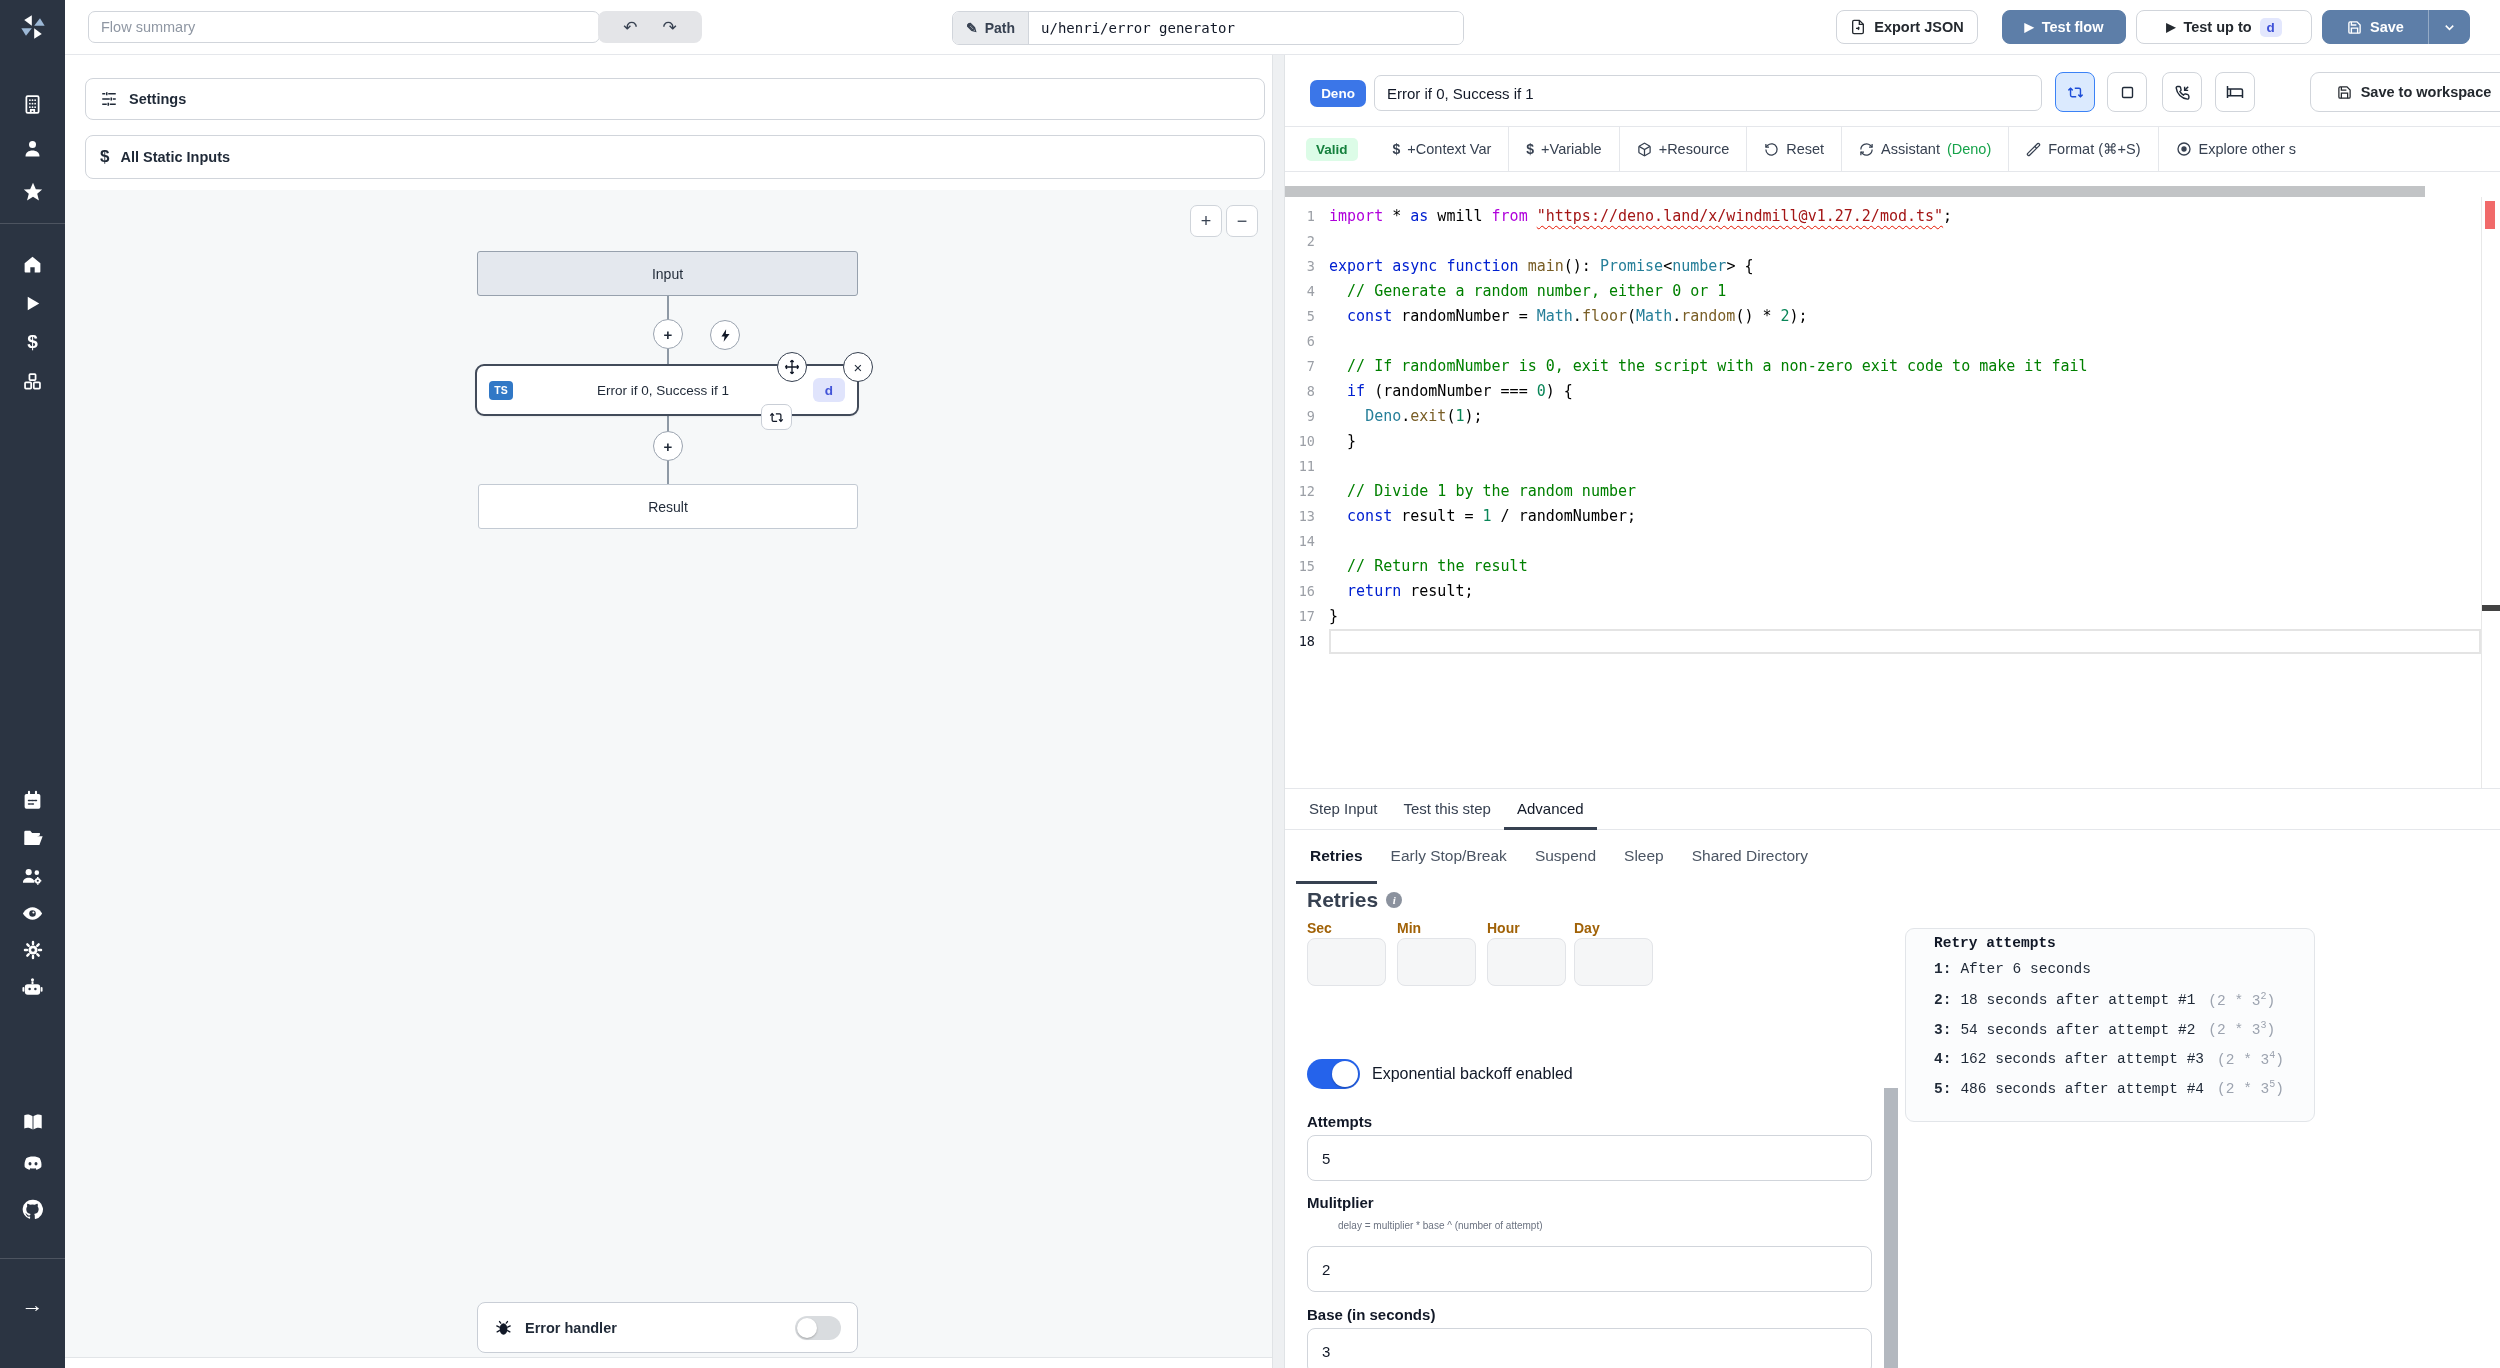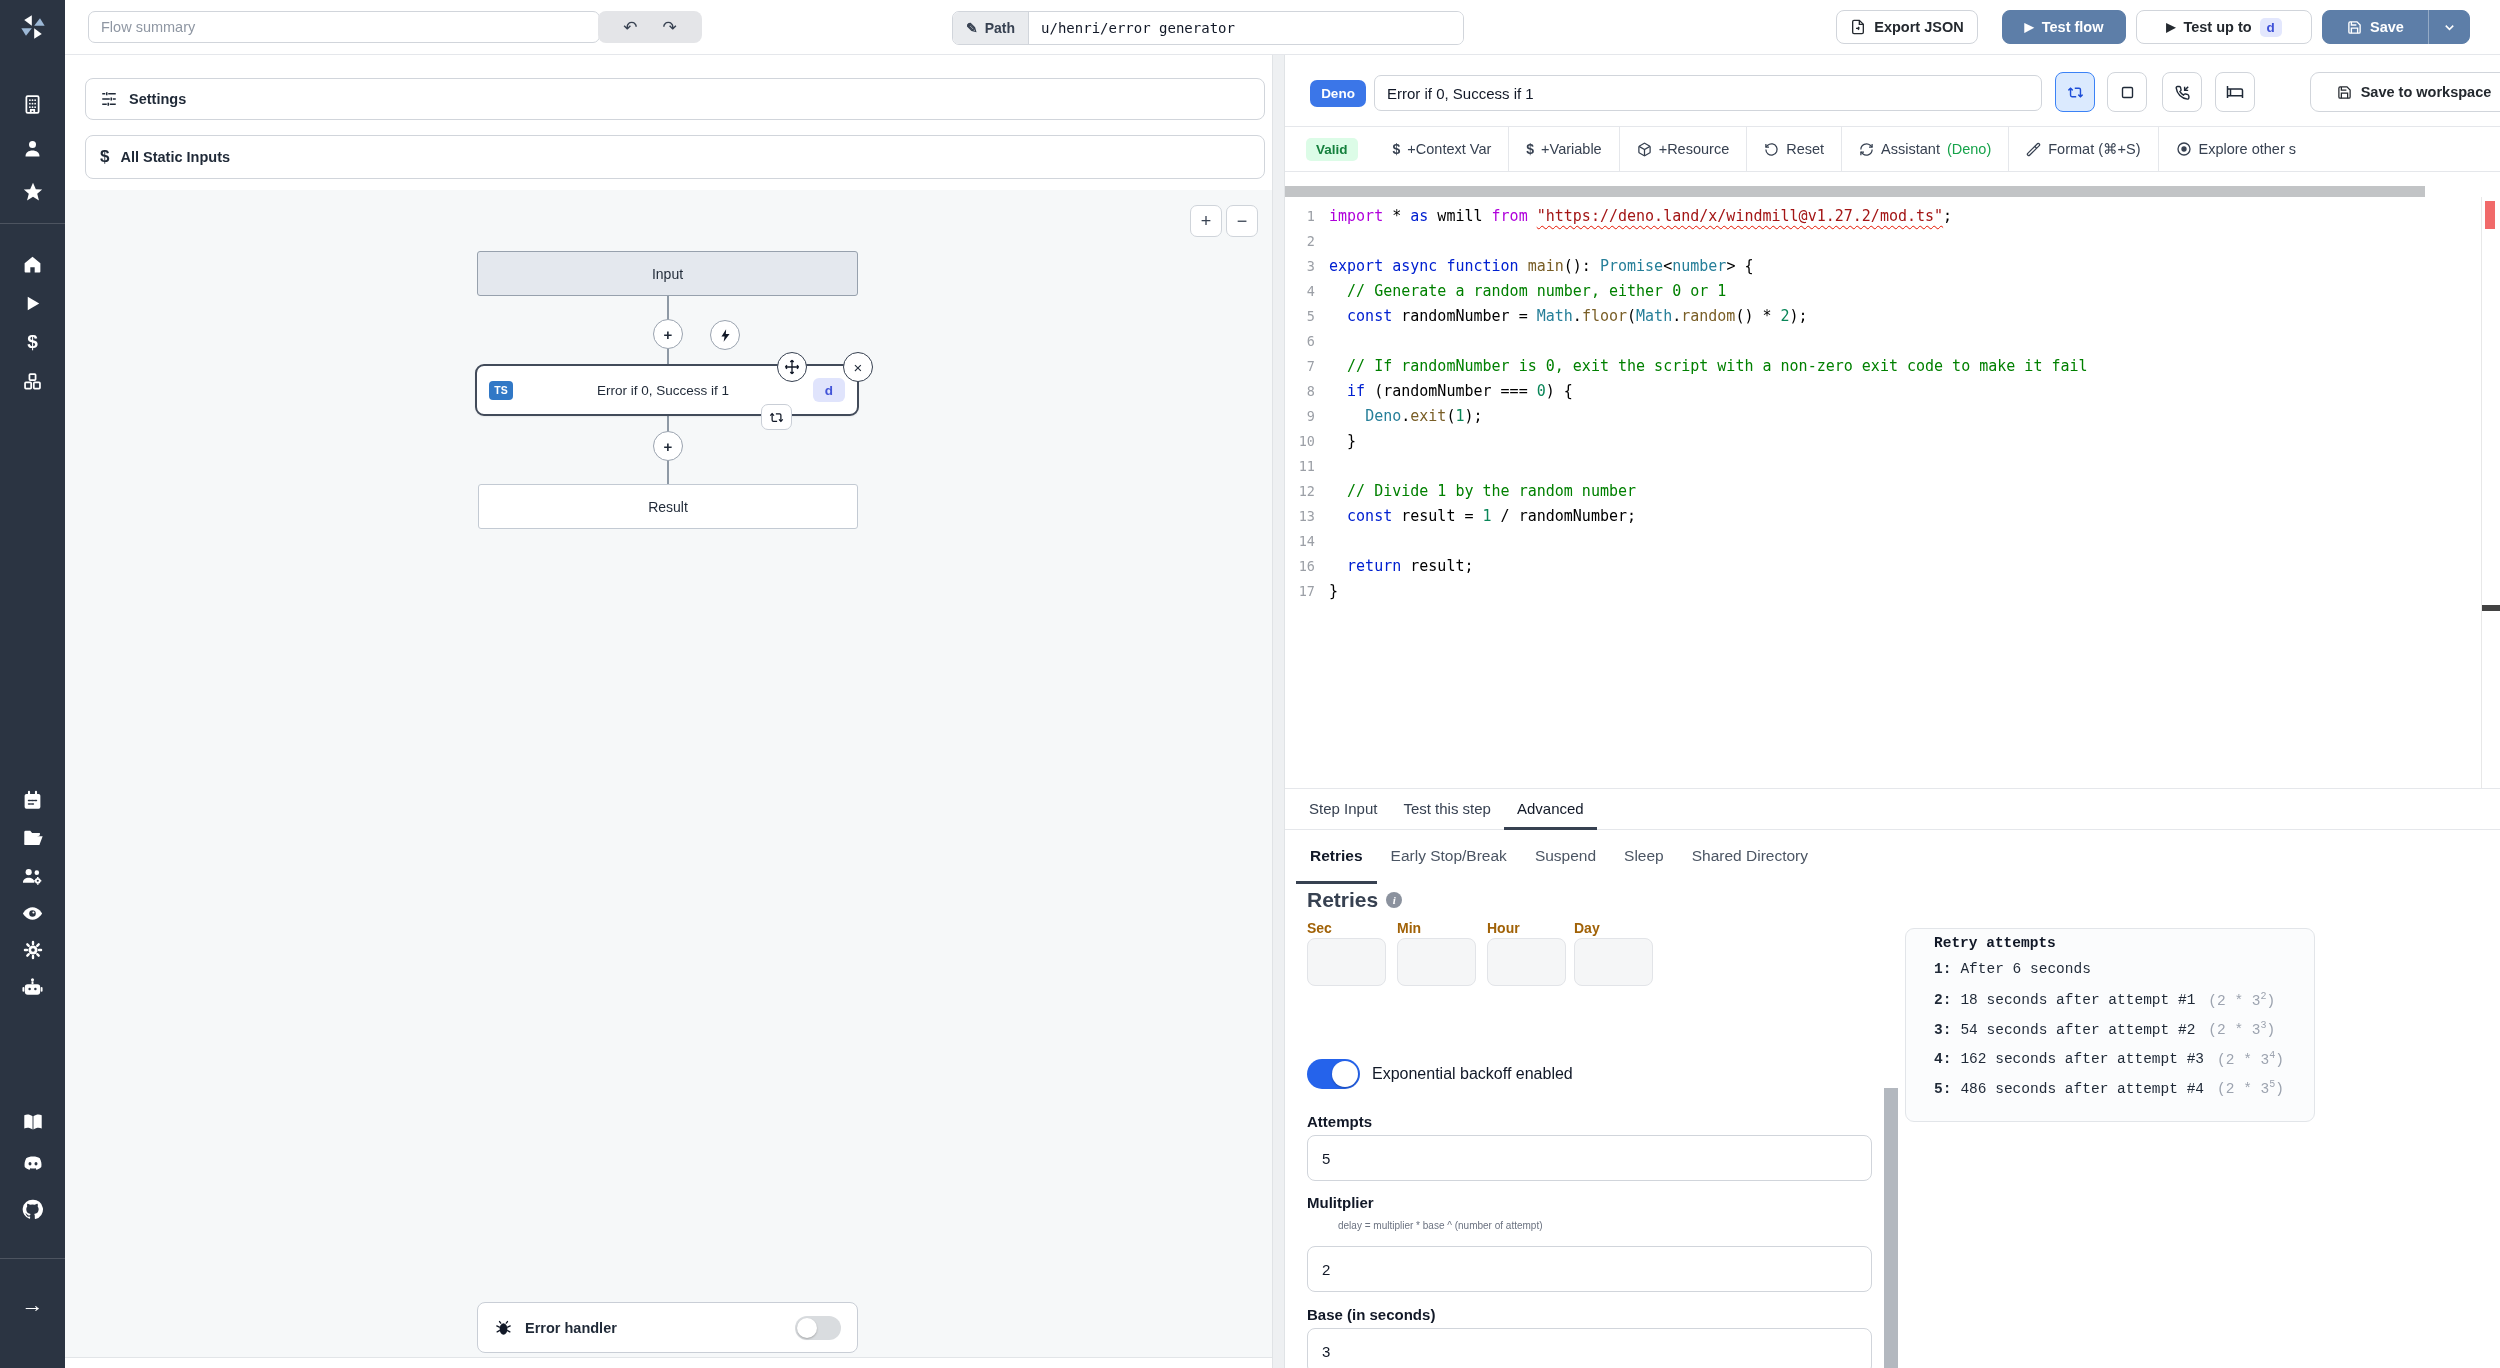--- a/index.html
+++ b/index.html
@@ -513,26 +513,34 @@
         </div>
         <div class="code-line">
           <span class="ln">13</span>
           <span class="lc"><span class="tk-p">  </span><span class="tk-k">const</span><span class="tk-p"> result = </span><span class="tk-n">1</span><span class="tk-p"> / randomNumber;</span></span>
         </div>
         <div class="code-line">
           <span class="ln">14</span>
           <span class="lc"></span>
         </div>
         <div class="code-line">
+          <span class="ln">15</span>
+          <span class="lc"><span class="tk-c">  // Return the result</span></span>
+        </div>
+        <div class="code-line">
           <span class="ln">16</span>
           <span class="lc"><span class="tk-p">  </span><span class="tk-k">return</span><span class="tk-p"> result;</span></span>
         </div>
         <div class="code-line">
           <span class="ln">17</span>
           <span class="lc"><span class="tk-p">}</span></span>
+        </div>
+        <div class="code-line">
+          <span class="ln ln-cur">18</span>
+          <span class="lc lc-cur"></span>
         </div>
       </div>
   </div>
   <div class="ruler">
     <div class="ruler-red"></div>
     <div class="ruler-dark"></div>
   </div>
 
   <div class="steptabs">
       <div class="tab">Step Input</div>

